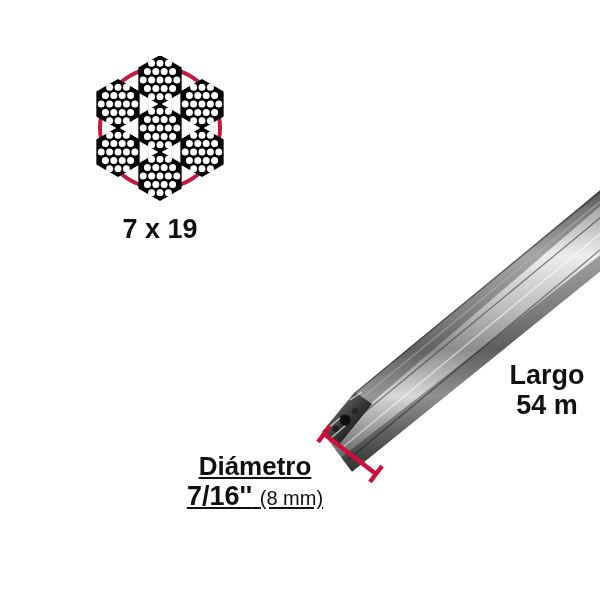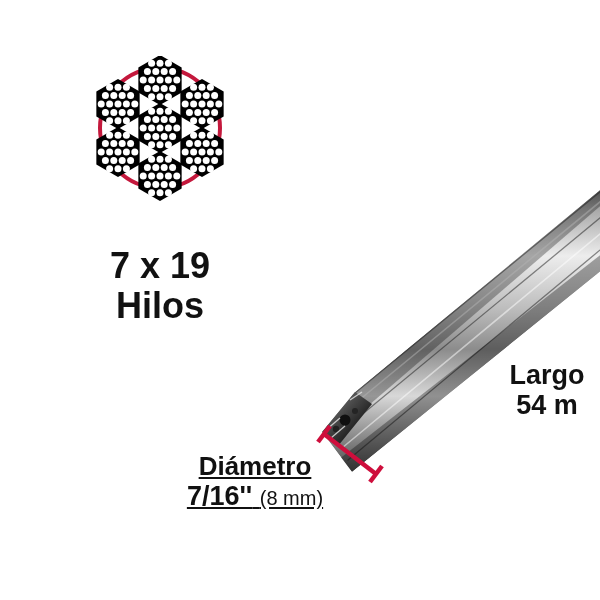--- a/index.html
+++ b/index.html
@@ -31,23 +31,22 @@
     position: absolute;
     text-align: center;
     color: #111111;
     line-height: 1.12;
     white-space: nowrap;
   }
   #label-construction {
     left: 60px;
     top: 214px;
     width: 200px;
-    font-size: 36px;
+    font-size: 27px;
     font-weight: bold;
-    margin-top: 32px;
   }
   #label-length {
     left: 494px;
     top: 360px;
     width: 106px;
     text-align: center;
     font-size: 27px;
     font-weight: bold;
   }
   #label-diameter {
@@ -243,21 +242,20 @@
         <line x1="19" y1="19" x2="71" y2="59"></line>
 
         <line x1="13" y1="27" x2="25" y2="11"></line>
         <line x1="65" y1="67" x2="77" y2="51"></line>
       </g>
     </svg>
   </div>
 
   <div class="label-block" id="label-construction">
     <div>7 x 19</div>
-    <div>Hilos</div>
   </div>
 
   <div class="label-block" id="label-length">
     <div>Largo</div>
     <div>54 m</div>
   </div>
 
   <div class="label-block" id="label-diameter">
     <div>Diámetro</div>
     <div class="diameter-value-line">

